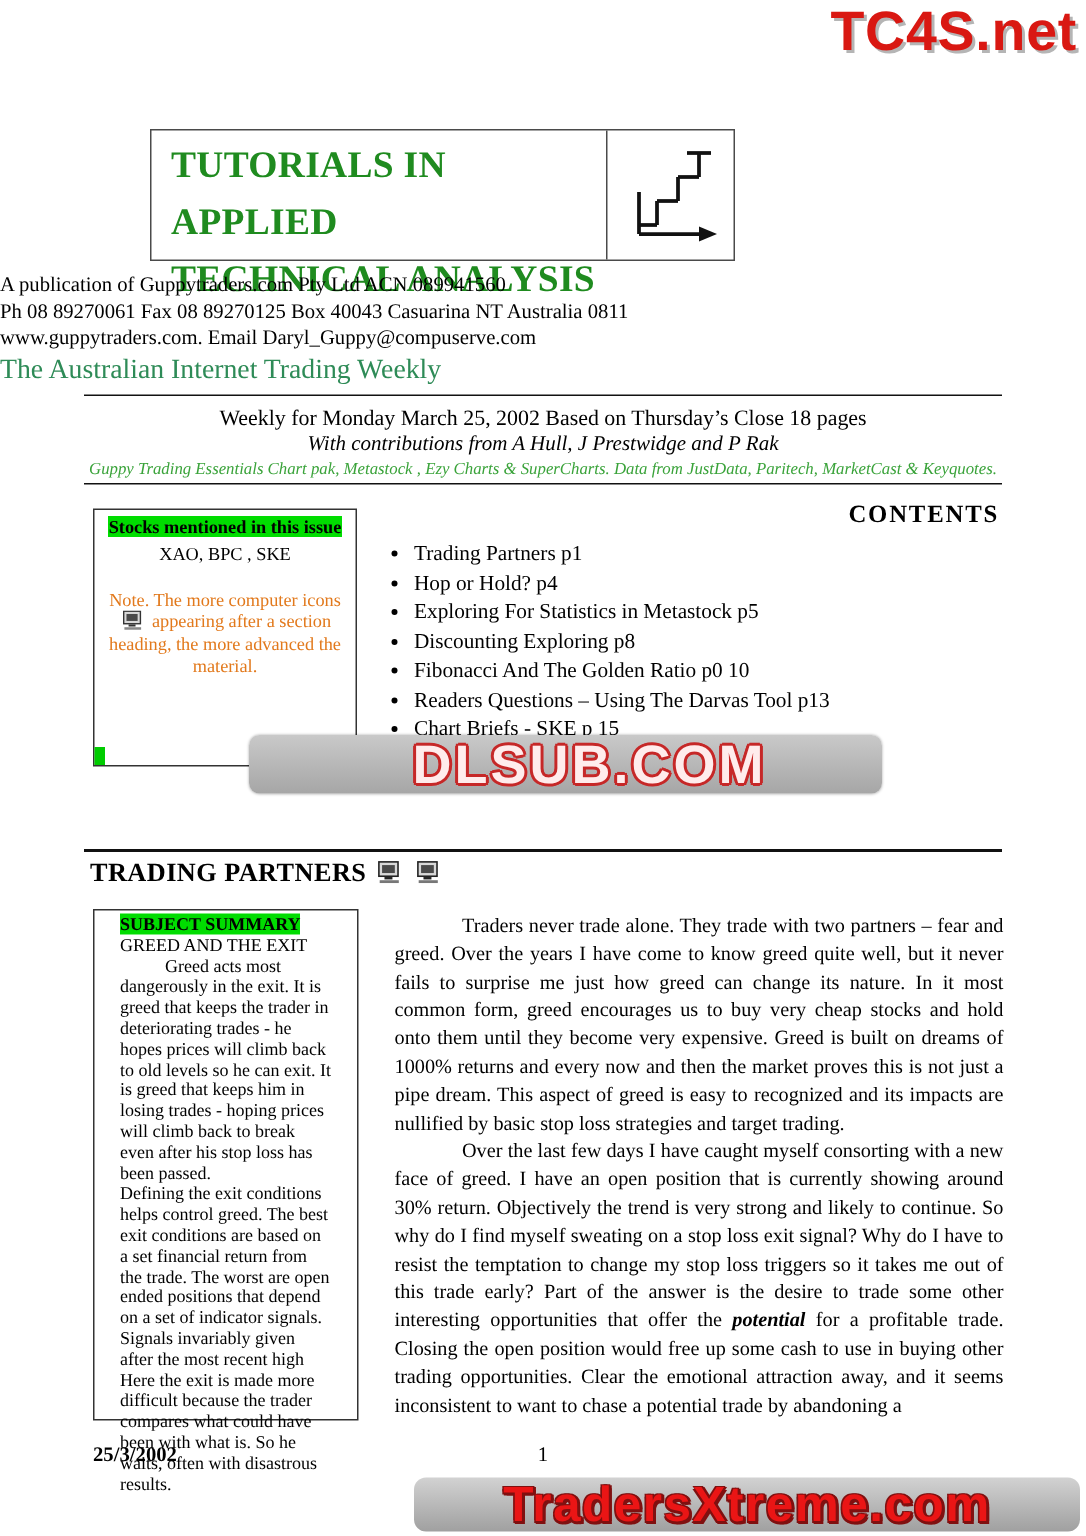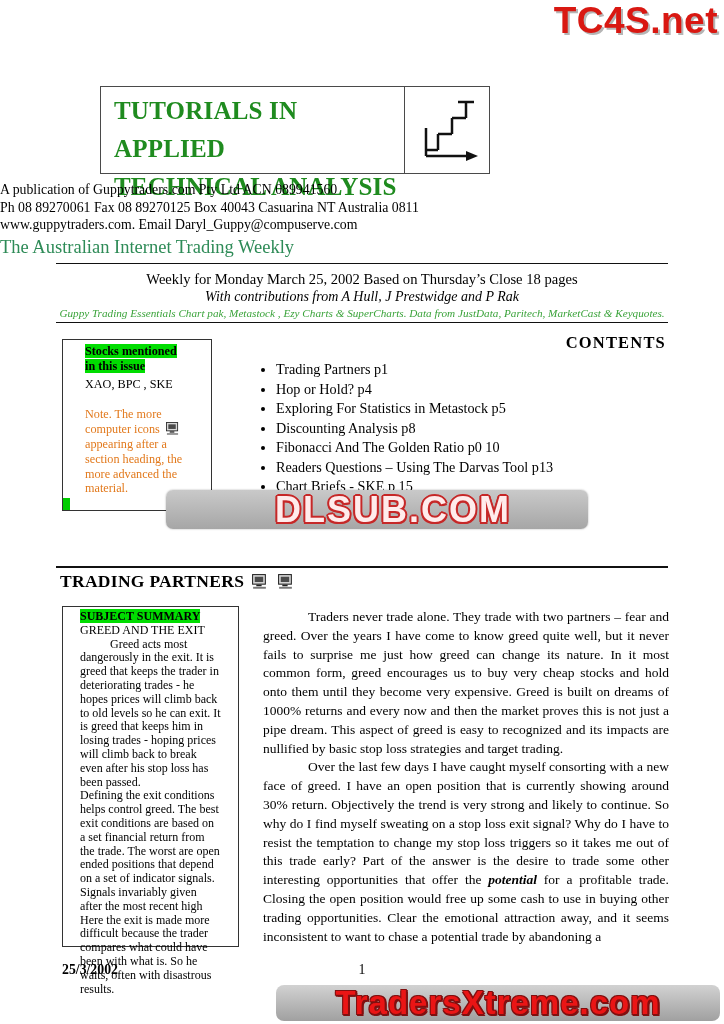--- a/index.html
+++ b/index.html
@@ -39,23 +39,23 @@
   .rule-1 {top:263px;}
   .rule-2 {top:322px;}
   .rule-3 {top:566px; border-top-width:2px;}
 
   .weekly  {position:absolute; top:271px; left:0; right:0; text-align:center; font-size:14.6px;}
   .contrib {position:absolute; top:289px; left:0; right:0; text-align:center; font-size:14px; font-style:italic;}
   .sources {position:absolute; top:307px; left:0; right:0; text-align:center; font-size:11.2px;
             font-style:italic; color:#3aa33a;}
 
   
-  .stocks-box {position:absolute; left:62px; top:339px; width:150px; height:172px;
-               border:1px solid #333; box-sizing:border-box; padding:4px 22px;
-               font-size:12.2px; line-height:14.8px;}
+  .stocks-box {position:absolute; left:62px; top:339px; width:176px; height:172px;
+               border:1px solid #333; box-sizing:border-box; padding:4px 0;
+               font-size:12.2px; line-height:14.8px;text-align:center;}
   .hl {background:#00dd00; font-weight:bold;}
   .stocks-line {margin-top:3px;}
   .note {margin-top:16px; color:#e2791c;}
   .green-mark {position:absolute; left:0; bottom:0; width:7px; height:12px; background:#00cc00;}
 
   
   .contents {position:absolute; left:236px; top:333px; width:430px;}
   .contents-heading {font-size:16.5px; font-weight:bold; letter-spacing:1.2px;text-align:right;}
   .contents-list {margin:8px 0 0 0; padding-left:40px; list-style:disc;}
   .contents-list li {font-size:14.2px; margin-bottom:2.5px;}
@@ -137,21 +137,21 @@
     </div>
     <span class="green-mark"></span>
   </div>
 
   <div class="contents">
     <div class="contents-heading">CONTENTS</div>
     <ul class="contents-list">
       <li>Trading Partners p1</li>
       <li>Hop or Hold? p4</li>
       <li>Exploring For Statistics in Metastock p5</li>
-      <li>Discounting Analysis p8</li>
+      <li>Discounting Exploring p8</li>
       <li>Fibonacci And The Golden Ratio p0 10</li>
       <li>Readers Questions – Using The Darvas Tool p13</li>
       <li>Chart Briefs - SKE p 15</li>
       <li>Newsletter Outlook – DTCaution p16</li>
     </ul>
   </div>
 
   <div class="dlsub">
     <span class="dlsub-text">DLSUB.COM</span>
   </div>

